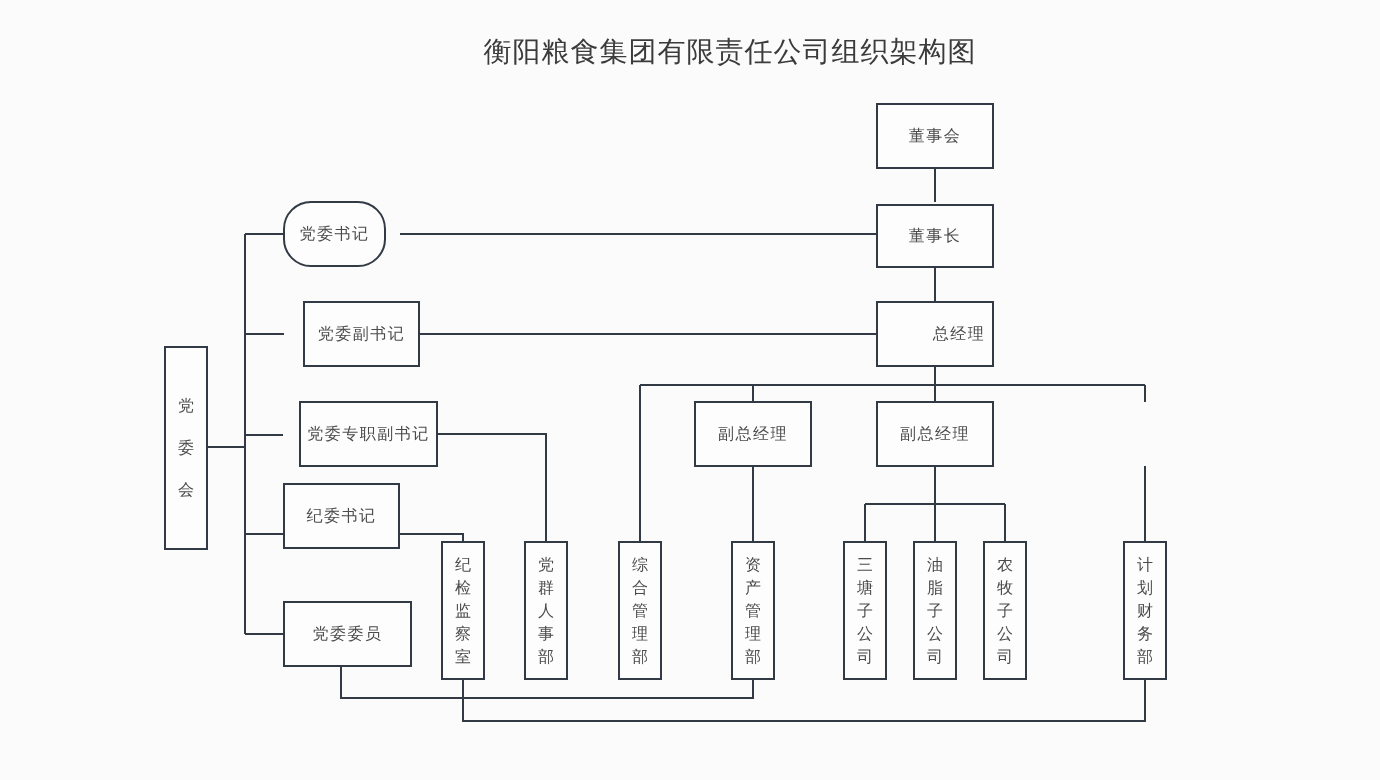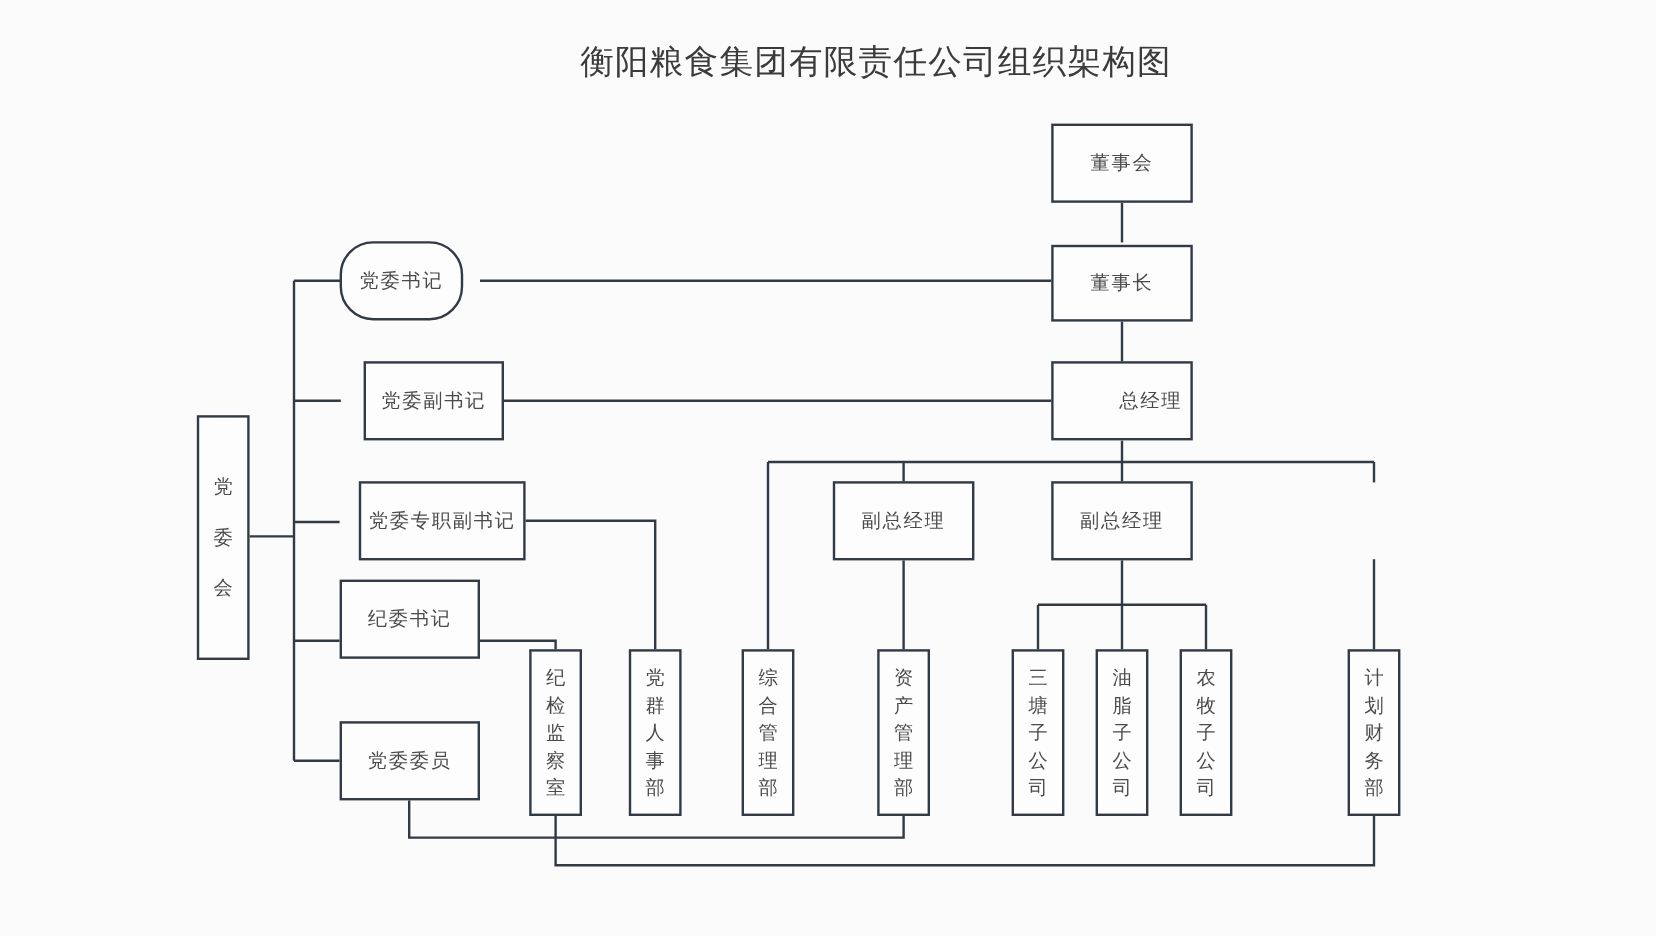--- a/index.html
+++ b/index.html
@@ -97,21 +97,21 @@
       <polyline points="463,679 463,721 1145,721 1145,679"></polyline>
     </svg>
   <div class="node-layer" id="node-layer">
       <div class="node" style="left: 876px; top: 103px; width: 118px; height: 66px; text-align: right;">董事会</div>
       <div class="node" style="left: 876px; top: 194px; width: 118px; height: 64px; margin-top: 10px;">董事长</div>
       <div class="node" style="left: 876px; top: 301px; width: 118px; height: 66px; padding-left: 48px;">总经理</div>
       <div class="node" style="left: 283px; top: 201px; width: 103px; height: 66px; border-radius: 28px;">党委书记</div>
       <div class="node" style="left: 283px; top: 301px; width: 117px; height: 66px; margin-left: 20px;">党委副书记</div>
       <div class="node" style="left: 299px; top: 401px; width: 139px; height: 66px;">党委专职副书记</div>
       <div class="node" style="left: 283px; top: 483px; width: 117px; height: 66px;">纪委书记</div>
-      <div class="node" style="left: 283px; top: 601px; width: 117px; height: 66px;">党委委员</div>
+      <div class="node" style="left: 283px; top: 601px; width: 129px; height: 66px;">党委委员</div>
       <div class="node" style="left: 694px; top: 401px; width: 118px; height: 66px;">副总经理</div>
       <div class="node" style="left: 876px; top: 401px; width: 118px; height: 66px;">副总经理</div>
       <div class="node vertical" style="left: 164px; top: 346px; width: 44px; height: 204px; row-gap: 26px;">
         <span>党</span>
         <span>委</span>
         <span>会</span>
       </div>
       <div class="node vertical" style="left: 441px; top: 541px; width: 44px; height: 139px; row-gap: 7px;">
         <span>纪</span>
         <span>检</span>

